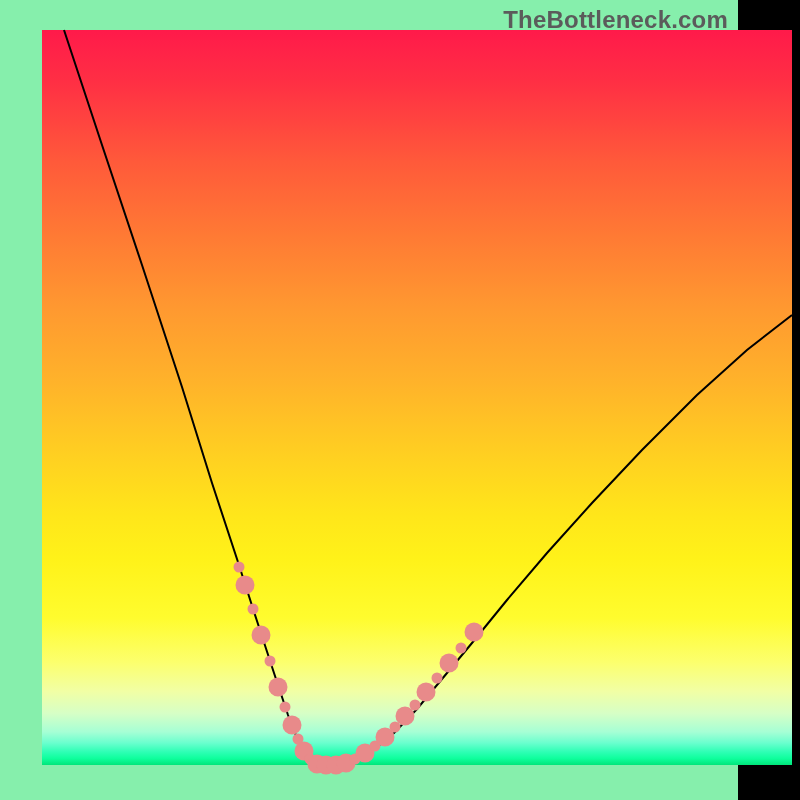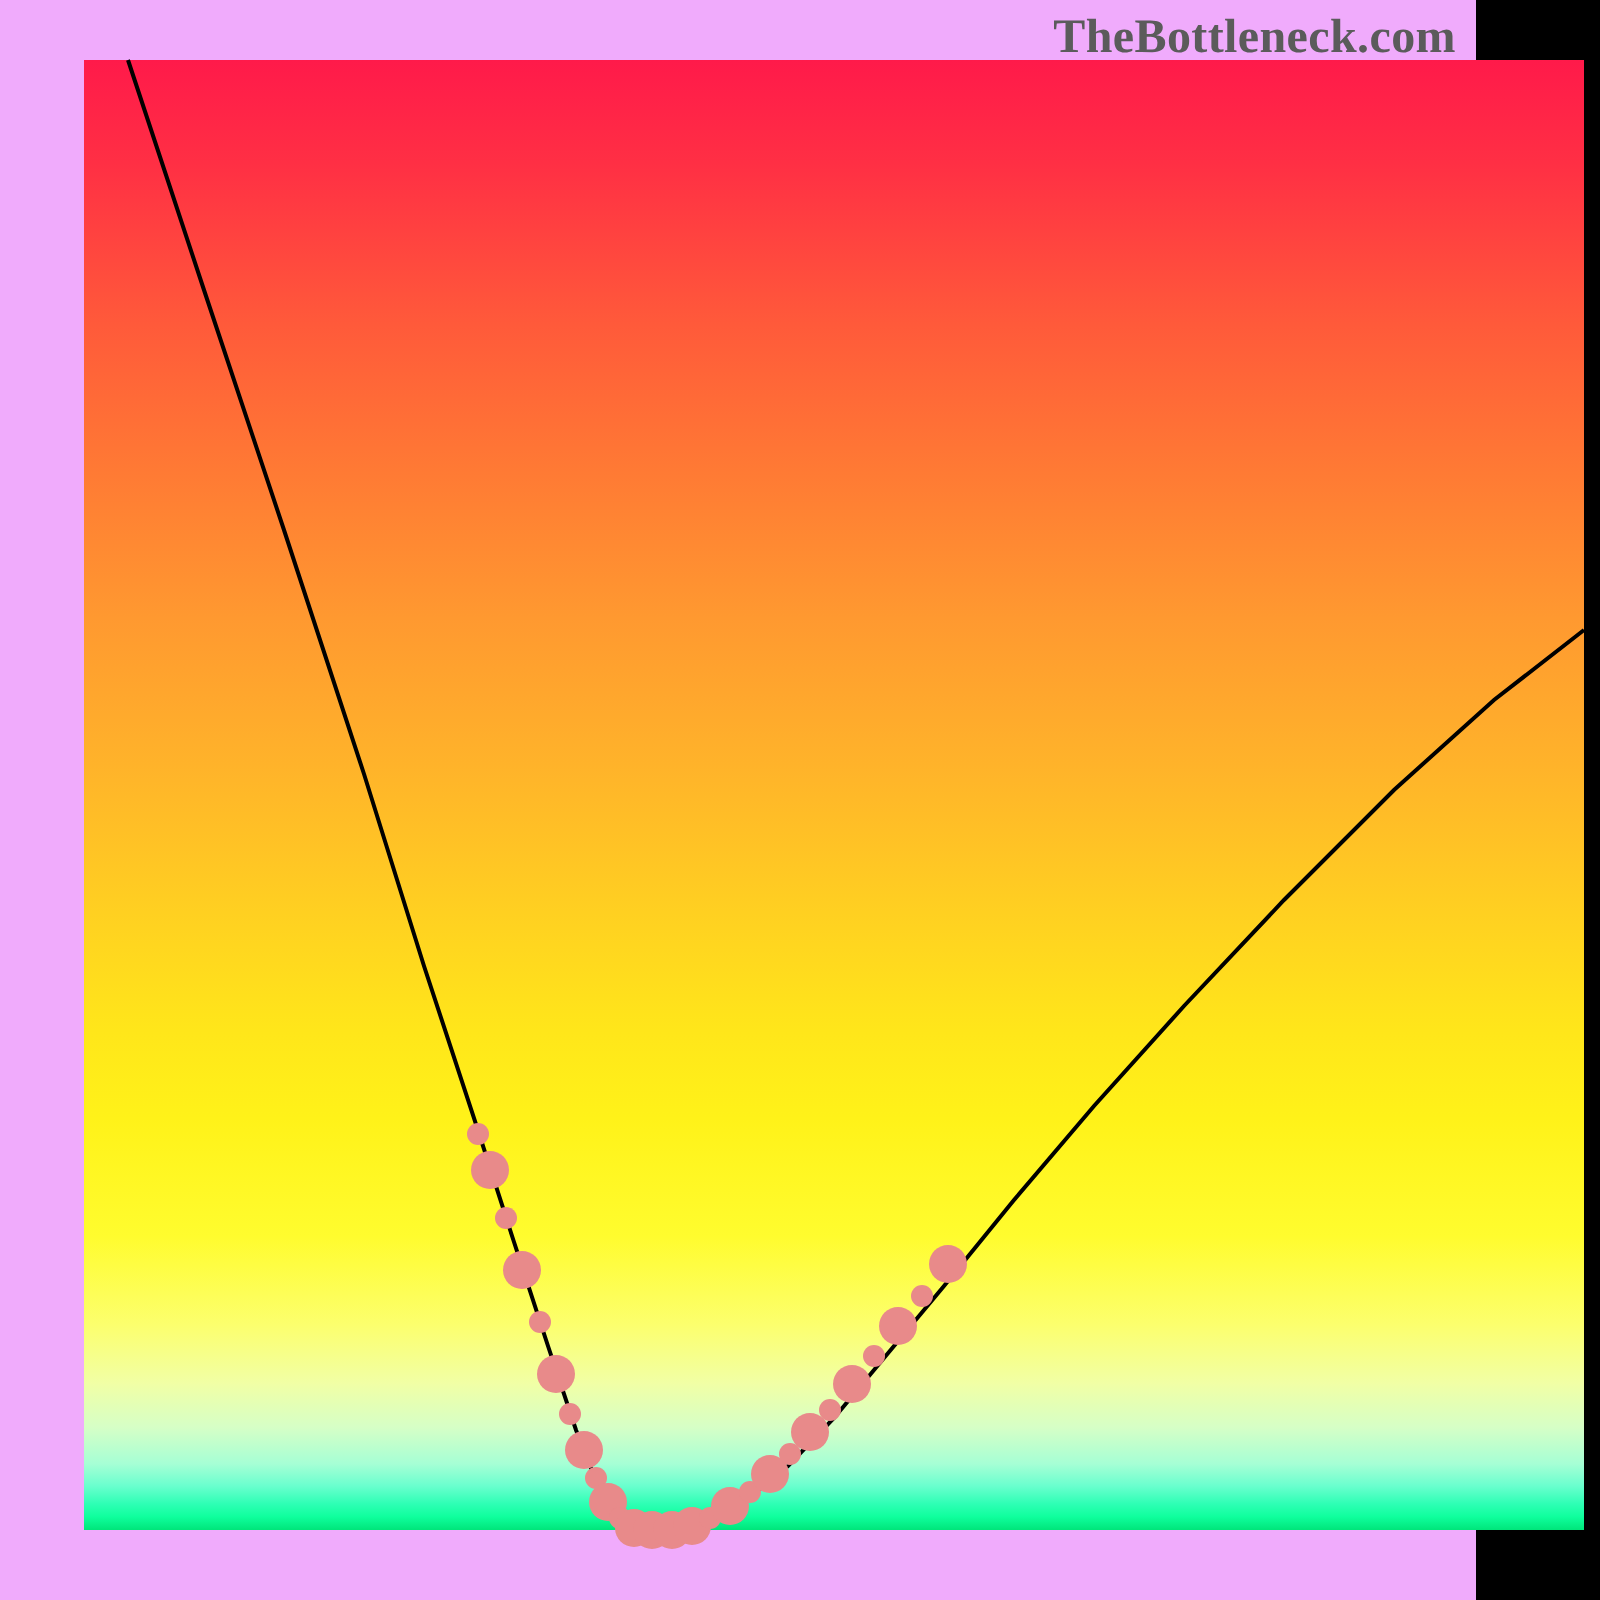--- a/index.html
+++ b/index.html
@@ -8,22 +8,21 @@
     width: 800px;
     height: 800px;
     overflow: hidden;
     background: #000;
     font-family: Arial, Helvetica, sans-serif;
   }
   .frame {
     position: relative;
     width: 738px;
     height: 800px;
-    background: #f0abfc;
-    font-family: Liberation Serif, serif;
+    background: #86efac;
   }
   .plot {
     position: absolute;
     left: 42px;
     top: 30px;
     width: 750px;
     height: 735px;
     background: linear-gradient(to bottom,
       #ff1a4a 0%,
       #ff2f44 7%,

